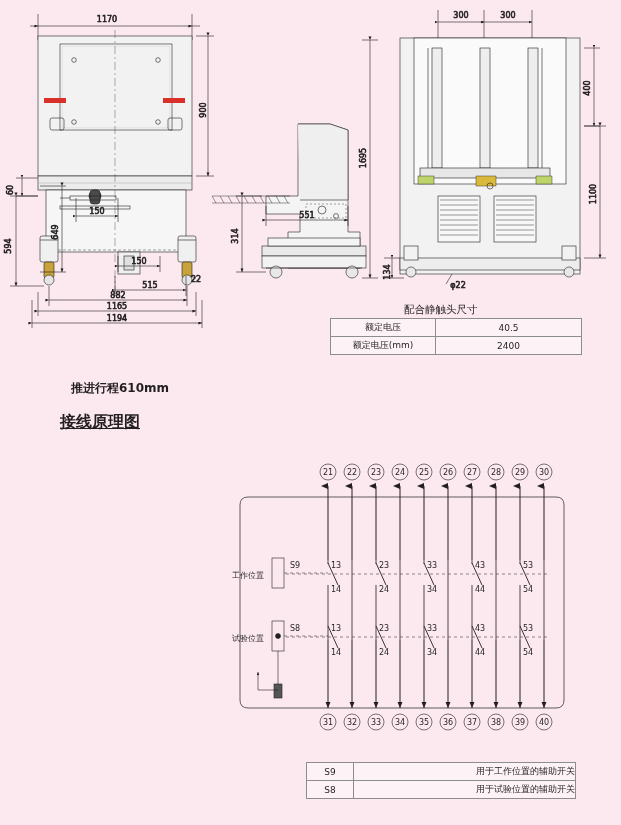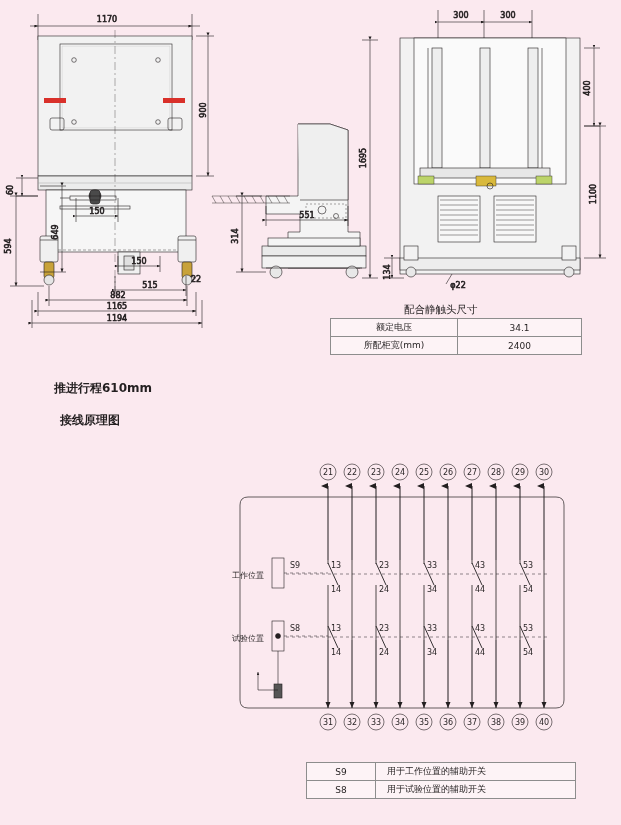--- a/index.html
+++ b/index.html
@@ -18,40 +18,40 @@
 
   
   .tbl{
     position:absolute;
     border-collapse:collapse;
     font-size:9px;
     background:#fdf3f6;
   }
   .tbl td{
     border:1px solid #8d8d8d;
-    padding:2px 11px;
+    padding:2px 0;
     text-align:center;
     white-space:nowrap;
     height:13px;
   }
   #contact-table{left:330px;top:318px;width:252px;}
   #contact-table td.lab{width:104px;text-align:center;}
   #contact-table td.v{}
   #legend-table{left:306px;top:762px;width:270px;}
   #legend-table td.code{width:46px;}
-  #legend-table td.desc{text-align:left;}
+  #legend-table td.desc{text-align:right;}
 
   .caption{
     position:absolute;
     font-size:11px;
     font-weight:bold;
   }
   #contact-caption{left:404px;top:303px;font-weight:normal;font-size:10.5px;}
-  #stroke-caption{left:54px;top:380px;font-size:12px;font-weight:bold;}
-  #wiring-caption{left:60px;top:412px;font-size:12px;font-weight:bold;}
+  #stroke-caption{left:71px;top:380px;font-size:12px;font-weight:bold;}
+  #wiring-caption{left:60px;top:412px;font-size:16px;font-weight:bold;text-decoration:underline;}
 </style>
 </head>
 <body>
 
 <div class="sheet">
 
 <svg width="621" height="825" viewBox="0 0 621 825">
   <defs>
     <marker id="ar" markerWidth="7" markerHeight="7" refX="6" refY="2.5" orient="auto">
       <path d="M0,0 L6,2.5 L0,5 z" fill="#231f20"></path>
@@ -423,24 +423,24 @@
   <text class="dim cn" x="232" y="578" font-size="9.5" fill="#231f20">工作位置</text>
   <text class="dim cn" x="232" y="641" font-size="9.5" fill="#231f20">试验位置</text>
 </svg>
 
 <div class="caption" id="contact-caption">配合静触头尺寸</div>
 
 <table class="tbl" id="contact-table">
   <tbody>
         <tr>
     <td class="lab">额定电压</td>
-    <td class="v" colspan="2">34.1</td>
+    <td class="v" colspan="2">40.5</td>
   </tr>
   <tr>
-    <td class="lab">所配柜宽(mm)</td>
+    <td class="lab">额定电压(mm)</td>
     <td class="v" colspan="2">2400</td>
   </tr>
 </tbody>
     </table>
 
 <div class="caption" id="stroke-caption">推进行程610mm</div>
 
 <div class="caption" id="wiring-caption">接线原理图</div>
 
 <table class="tbl" id="legend-table">

